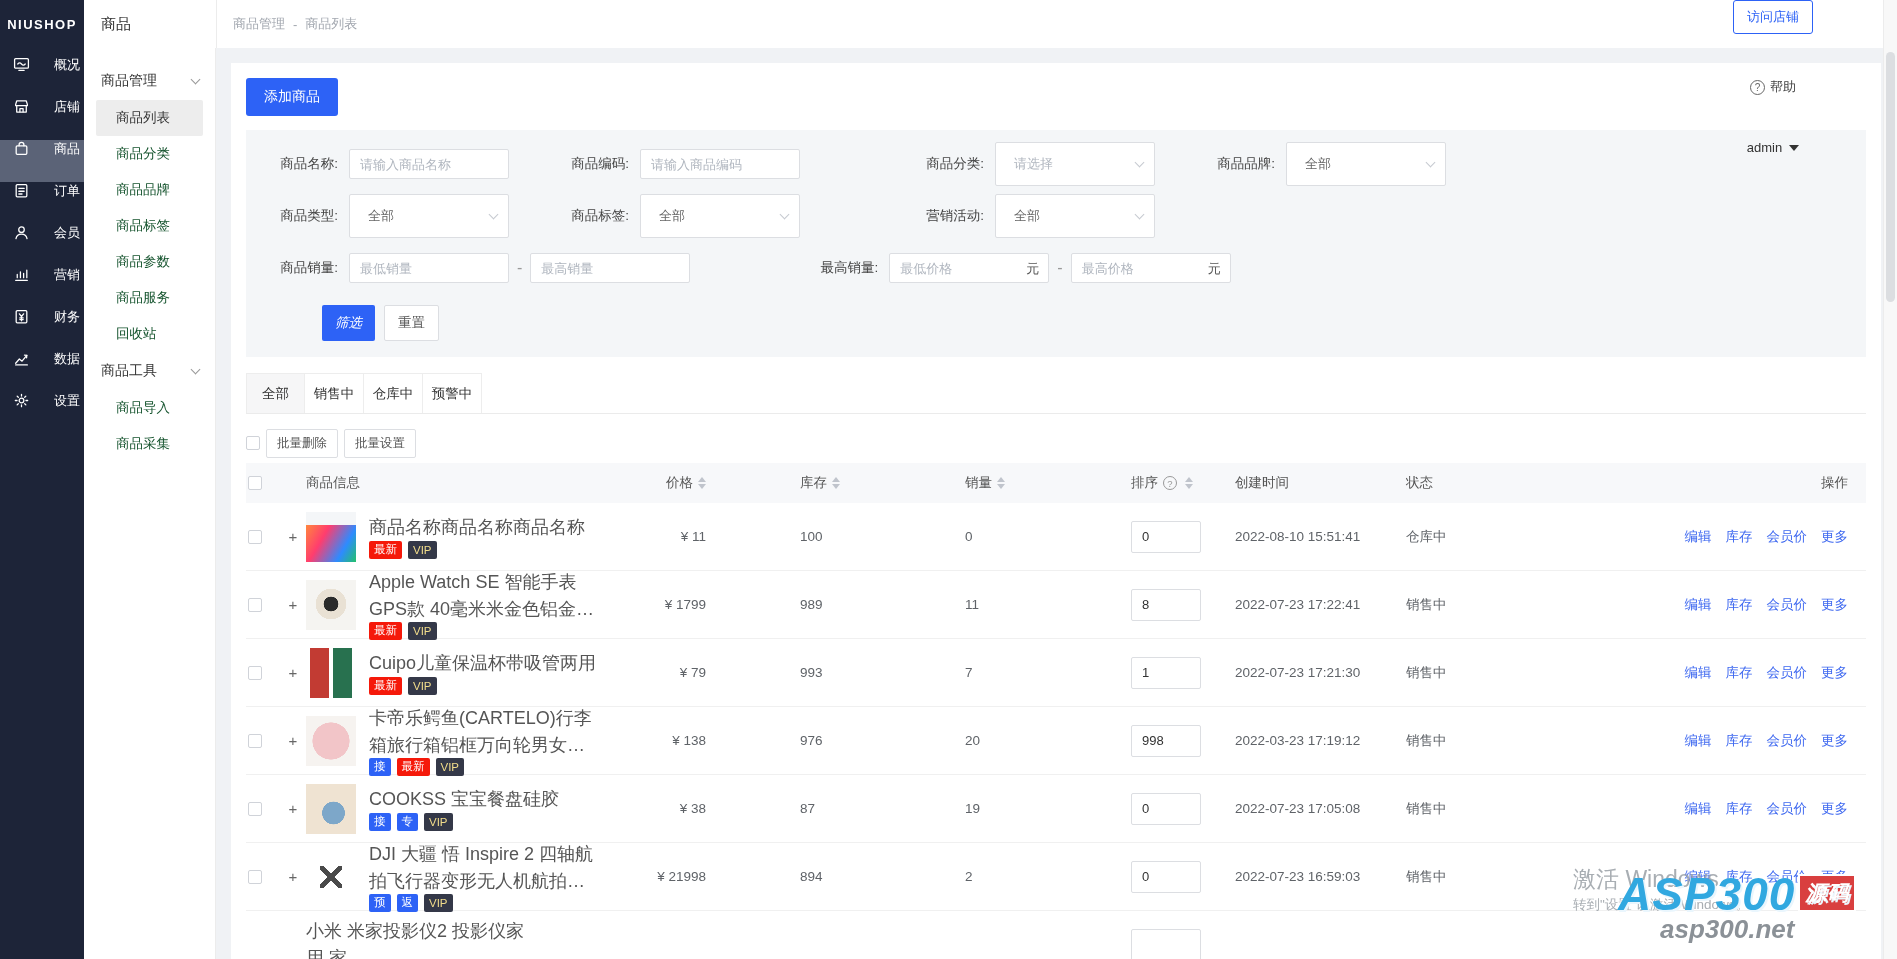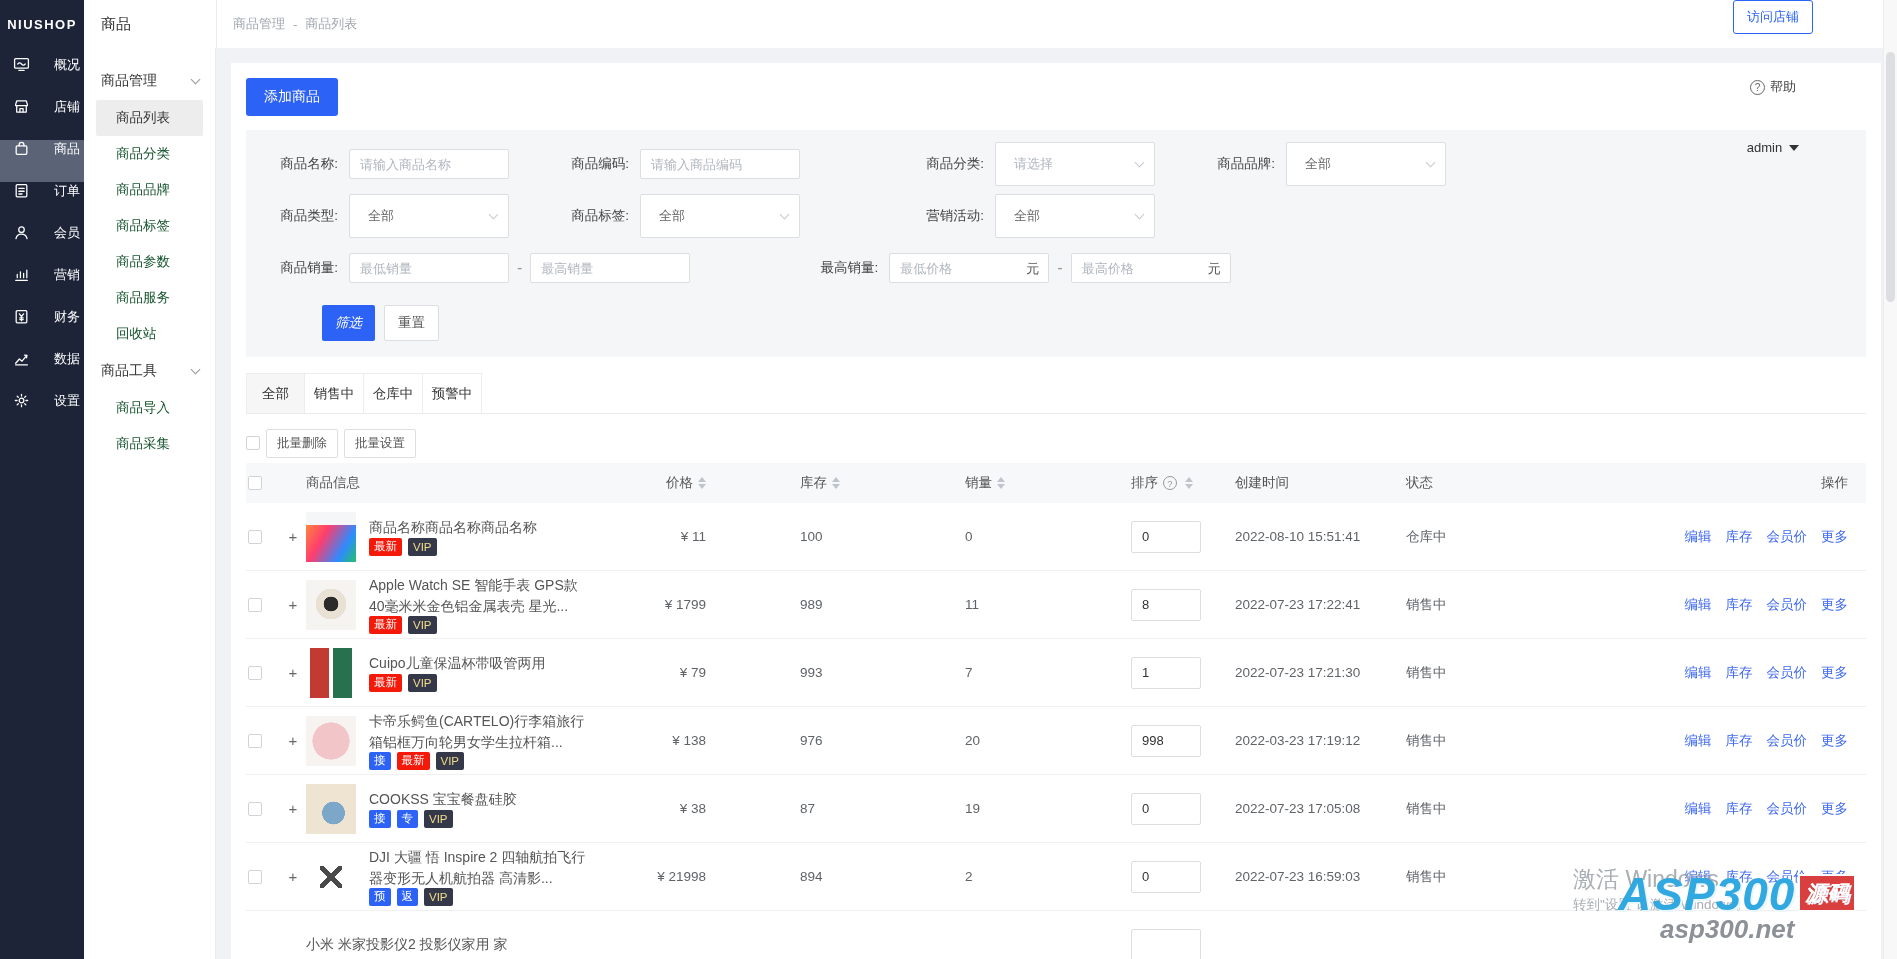--- a/index.html
+++ b/index.html
@@ -90,21 +90,21 @@
   .pimg { width:50px; height:50px; flex-shrink:0; position:relative; }
   .pimg-tv { background:linear-gradient(180deg,#f4f6f8 0 26%,rgba(0,0,0,0) 26%),linear-gradient(120deg,#ff9d2f,#ff3d6e 40%,#2e8bff 75%,#23c16b 100%); }
   .pimg-watch { background:radial-gradient(circle at 50% 48%,#2b2b2b 0 20%,#e9e1d4 21% 42%,#f5f4f1 43%); }
   .pimg-bottle { background:linear-gradient(90deg,#fff 0 8%,#c23b33 8% 46%,#fff 46% 54%,#28714f 54% 92%,#fff 92%); }
   .pimg-luggage { background:radial-gradient(ellipse at center,#f2c5c8 0 52%,#f6f3f0 53%); }
   .pimg-plate { background:radial-gradient(circle at 55% 58%,#7da7c9 0 28%,#efe3d2 29%); }
   .pimg-drone { background:#fff; }
   .pimg-drone::before { content:""; position:absolute; inset:14px; background:linear-gradient(45deg,rgba(0,0,0,0) 42%,#4a4a4a 42% 58%,rgba(0,0,0,0) 58%),linear-gradient(135deg,rgba(0,0,0,0) 42%,#4a4a4a 42% 58%,rgba(0,0,0,0) 58%); }
 
   .ptext { min-width:0; }
-  .pname { width:228px; font-size:14px; color:#555; line-height:1.45; display:-webkit-box; -webkit-line-clamp:2; -webkit-box-orient:vertical; overflow:hidden; }
+  .pname { width:228px; font-size:18px; color:#555; line-height:1.45; display:-webkit-box; -webkit-line-clamp:2; -webkit-box-orient:vertical; overflow:hidden; }
   .tags { display:flex; gap:6px; margin-top:0; }
   .tag { height:18px; padding:0 5px; display:inline-flex; align-items:center; font-size:11.5px; border-radius:2px; color:#fff; }
   .tag-red { background:#f5190a; }
   .tag-blue { background:#2d62f6; }
   .tag-vip { background:#343848; color:#f2dd8b; }
 
   .sort-input { width:70px; height:32px; border:1px solid #dcdee2; border-radius:2px; padding:0 10px; font-size:13px; color:#333; outline:none; background:#fff; }
   .alink { color:#3e68f0; margin-left:14px; font-size:13.5px; text-decoration:none; cursor:pointer; }
   .alink:first-child { margin-left:0; }
 

